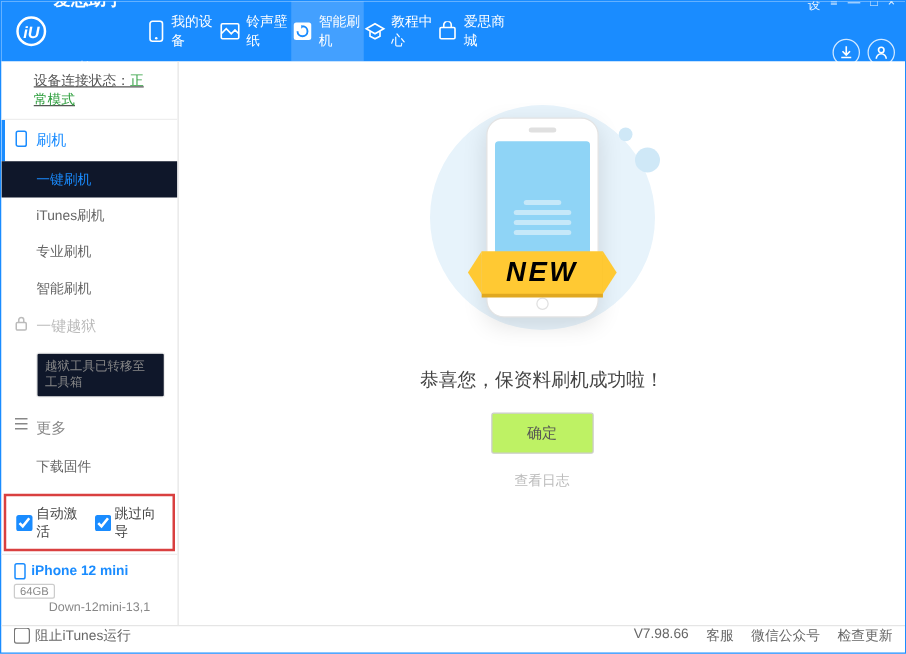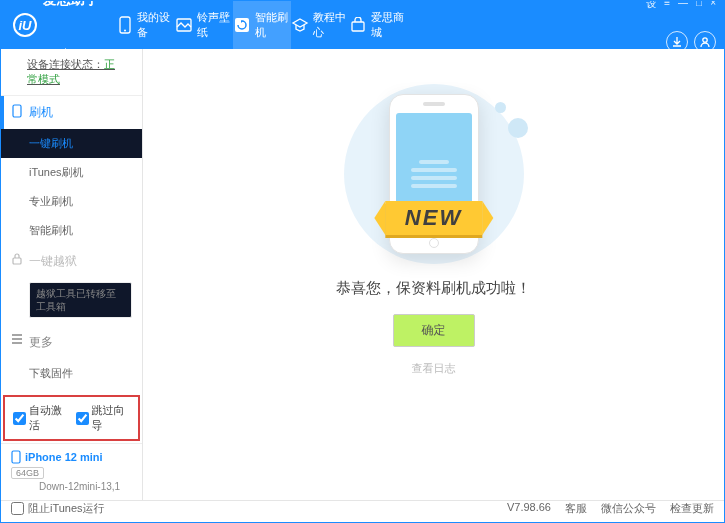--- a/index.html
+++ b/index.html
@@ -48,26 +48,26 @@
     .phone-wrap { position: relative; width: 220px; height: 190px; display: flex; align-items: center; justify-content: center; }
     .circle-bg { position: absolute; width: 180px; height: 180px; background: #e7f3fb; border-radius: 50%; }
     .circle-bg::before, .circle-bg::after { content: ''; position: absolute; background: #cfe8f7; border-radius: 50%; }
     .circle-bg::before { width: 20px; height: 20px; right: -4px; top: 34px; }
     .circle-bg::after { width: 11px; height: 11px; right: 18px; top: 18px; }
     .phone { position: relative; width: 90px; height: 160px; background: #fff; border-radius: 14px; box-shadow: 0 6px 20px rgba(0,0,0,0.12); border: 1px solid #e3e3e3; }
     .phone::before { content: ''; position: absolute; top: 7px; left: 50%; transform: translateX(-50%); width: 22px; height: 4px; background: #e0e0e0; border-radius: 3px; }
     .phone-screen { position: absolute; top: 18px; left: 6px; right: 6px; bottom: 18px; background: #8fd4f6; border-radius: 3px; display: flex; flex-direction: column; align-items: center; justify-content: center; gap: 4px; }
     .screen-line { width: 46px; height: 4px; background: #c5e8f9; border-radius: 2px; }
     .phone-home { position: absolute; bottom: 5px; left: 50%; transform: translateX(-50%); width: 10px; height: 10px; border: 1.5px solid #e0e0e0; border-radius: 50%; }
-    .ribbon { position: absolute; bottom: 34px; left: 50%; transform: translateX(-50%); background: #ffc933; color: #404040; font-weight: 800; font-size: 22px; padding: 4px 20px; letter-spacing: 2px; font-style: italic; box-shadow: 0 3px 0 #e0a820; }
+    .ribbon { position: absolute; bottom: 34px; left: 50%; transform: translateX(-50%); background: #ffc933; color: #000000; font-weight: 800; font-size: 22px; padding: 4px 20px; letter-spacing: 2px; font-style: italic; box-shadow: 0 3px 0 #e0a820; }
     .ribbon::before, .ribbon::after { content: ''; position: absolute; top: 0; width: 0; height: 0; border-style: solid; }
     .ribbon::before { left: -11px; border-width: 17px 11px 17px 0; border-color: transparent #ffc933 transparent transparent; }
     .ribbon::after { right: -11px; border-width: 17px 0 17px 11px; border-color: transparent transparent transparent #ffc933; }
     
-    .success-text { margin-top: 10px; font-size: 15px; color: #444; }
+    .success-text { margin-top: 26px; font-size: 15px; color: #444; }
     .ok-btn { margin-top: 16px; padding: 7px 28px; border: 1px solid #ccc; background: #bef264; font-size: 12px; color: #555; cursor: pointer; border-radius: 2px; }
     .log-link { margin-top: 14px; font-size: 11px; color: #bbb; cursor: pointer; }
     
     .footer { height: 22px; border-top: 1px solid #e5e5e5; display: flex; align-items: flex-start; font-size: 11px; color: #666; padding: 0 10px; }
     .footer-left { display: flex; align-items: center; gap: 4px; }
     .footer-right { margin-left: auto; display: flex; gap: 14px; }
     .footer-right span { cursor: pointer; }
     
     svg { display: block; }
   </style>

